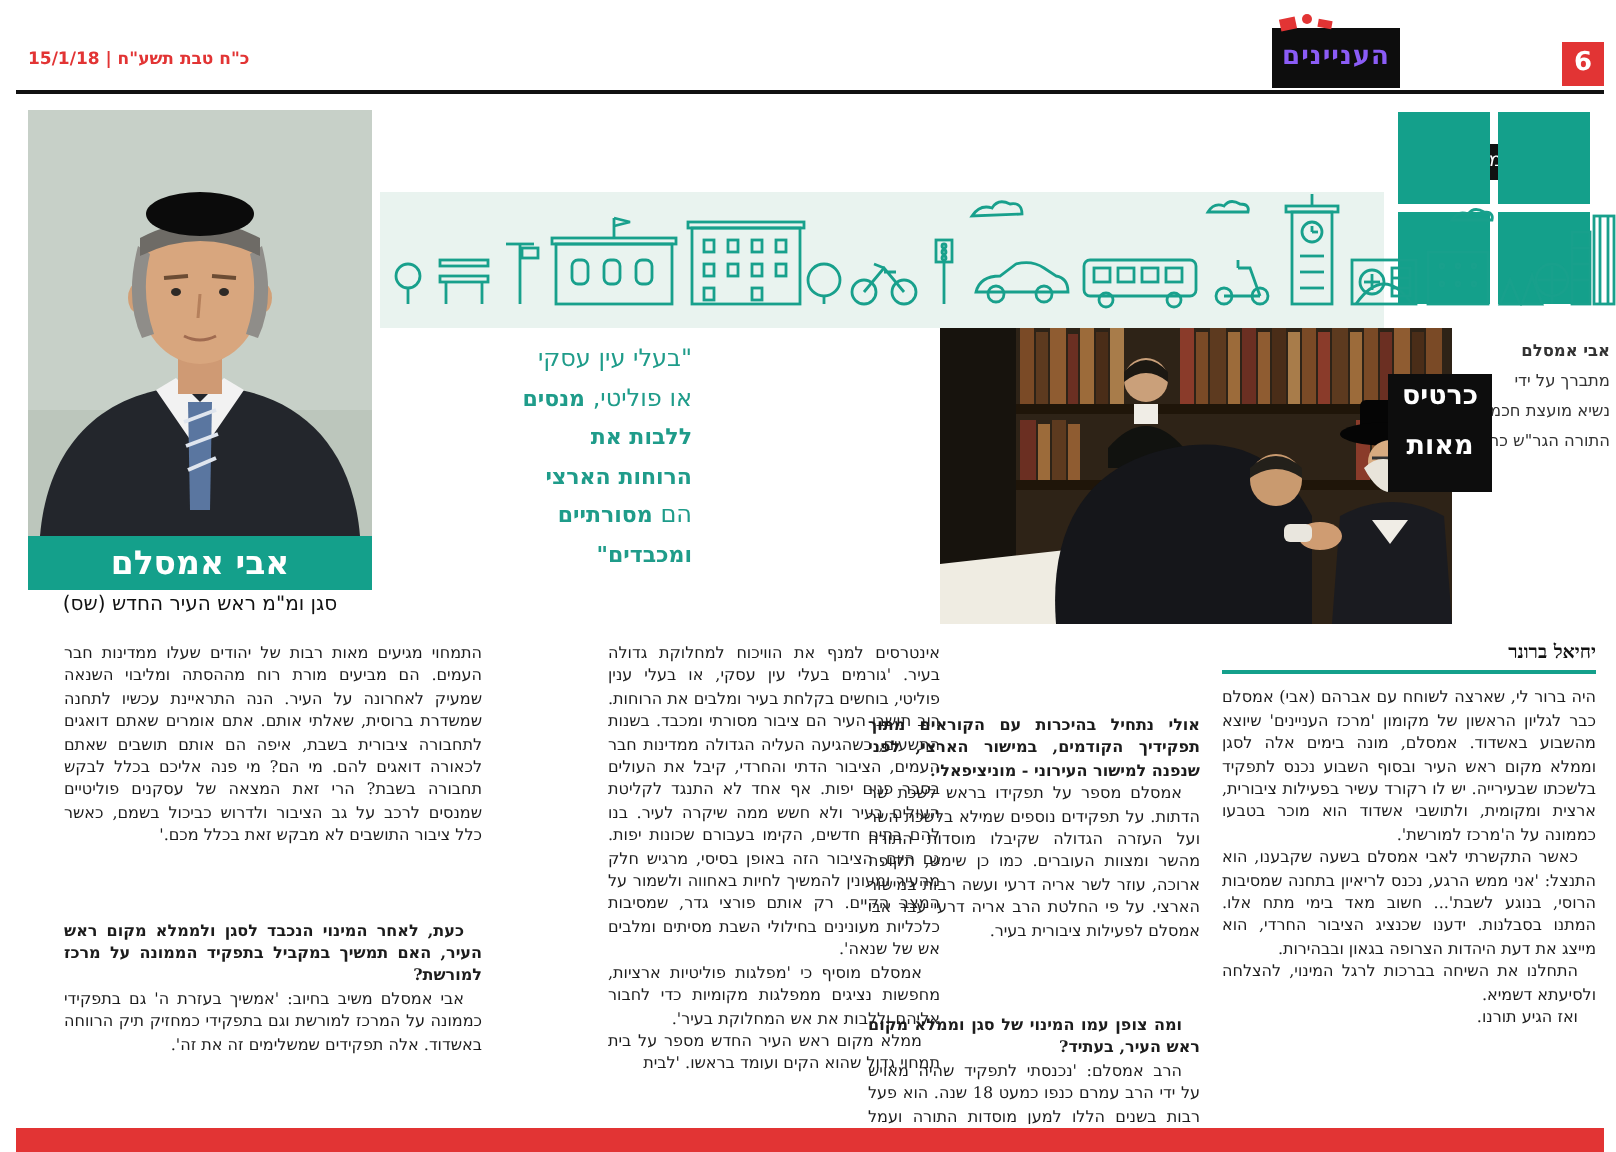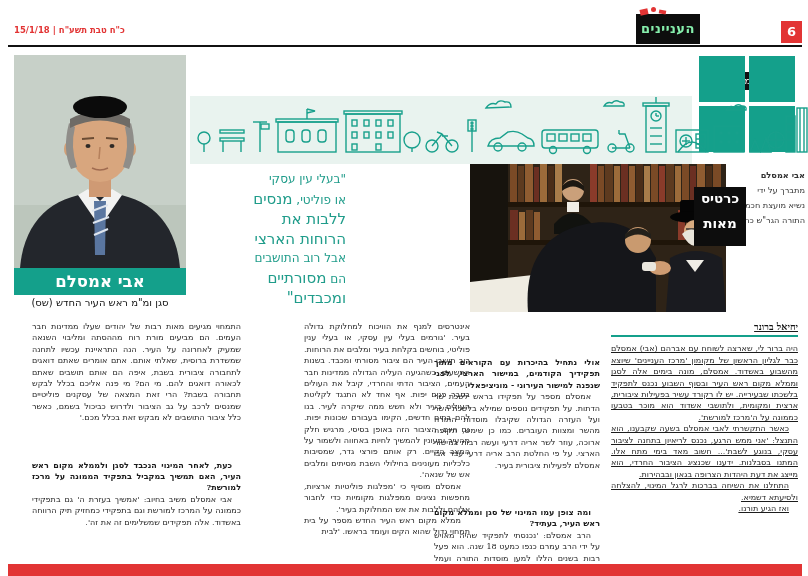--- a/index.html
+++ b/index.html
@@ -2,21 +2,21 @@
 <html lang="he"><head>
 <meta charset="utf-8">
 <style>
   html,body{margin:0;padding:0;background:#888;}
   .page{position:relative;width:808px;height:576px;background:#ffffff;overflow:hidden;
         font-family:"DejaVu Sans",sans-serif;direction:rtl;}
   .abs{position:absolute;}
 
   
   .date{left:14px;top:25px;font-size:8.5px;color:#e23434;white-space:nowrap;font-weight:bold;}
-  .logo-box{left:636px;top:14px;width:64px;height:30px;background:#0d0d0d;color:#86efac;
+  .logo-box{left:636px;top:14px;width:64px;height:30px;background:#0d0d0d;color:#8b5cf6;
             font-weight:bold;font-size:13px;text-align:center;line-height:30px;letter-spacing:.5px;}
   .red-dot{background:#e23434;}
   .section-box{left:700px;top:24px;width:80px;height:18px;background:#111;color:#fff;
                font-size:9.5px;text-align:center;line-height:18px;margin-top:48px;}
   .num-box{left:781px;top:21px;width:21px;height:22px;background:#e23434;color:#fff;
            font-weight:bold;font-size:13px;text-align:center;line-height:22px;}
   .hrule{left:8px;top:45px;width:794px;height:2px;background:#111;}
 
   
   .sq{width:46px;height:46px;background:#14a08b;}
@@ -31,32 +31,32 @@
 
   
   .photo{left:470px;top:164px;width:256px;height:148px;z-index:2;}
   .photo-caption{left:729px;top:168px;width:76px;font-size:8.2px;line-height:15px;
                  color:#333;text-align:right;}
   .photo-caption .cap1{font-weight:bold;}
 
   
   .quote{left:224px;top:170px;width:122px;text-align:right;color:#1f9c8a;
          font-size:12px;line-height:19.5px;font-weight:500;}
-  .quote .bld{font-weight:normal;font-size:15px;}
+  .quote .bld{font-weight:bold;font-size:11px;}
   .quote div{white-space:nowrap;}
 
   
   .col{top:321px;height:241px;overflow:hidden;font-family:"DejaVu Serif","DejaVu Sans",serif;
        font-size:8px;line-height:11.4px;color:#1c1c1c;text-align:justify;}
   .col p{margin:0;text-indent:9px;}
   .col p.ni{text-indent:0;}
   .col p.q{font-weight:bold;margin-top:36px;}
   .byline{font-size:9.5px;font-weight:bold;color:#111;font-family:"DejaVu Serif",serif;}
   .byline-rule{height:2px;background:#14a08b;margin:3px 0 6px 0;}
-  .c1{left:611px;width:187px;text-decoration:underline;}
+  .c1{left:611px;width:187px;}
   .c2{left:434px;width:166px;}
   .c3{left:256px;width:166px;margin-left:48px;}
   .c4{left:32px;width:209px;}
 
   .bottom-bar{left:8px;top:564px;width:794px;height:12px;background:#e23434;}
 </style>
 </head>
 <body>
 
 <div class="page">
@@ -265,30 +265,29 @@
     <div>מתברך על ידי</div>
     <div>נשיא מועצת חכמי</div>
     <div>התורה הגר"ש כהן</div>
   </div>
 
   <div class="abs quote">
     <div><span>"בעלי עין עסקי</span></div>
     <div><span>או פוליטי, </span><span class="bld">מנסים</span></div>
     <div class="bld"><span>ללבות את</span></div>
     <div class="bld"><span>הרוחות הארצי</span></div>
-    <div><span>אבל רוב התושבים</span></div>
     <div><span>הם </span><span class="bld">מסורתיים</span></div>
     <div class="bld"><span>ומכבדים"</span></div>
   </div>
 
   <div class="abs col c1">
     <div class="byline">יחיאל ברונר</div>
     <div class="byline-rule"></div>
     <p class="ni">היה ברור לי, שארצה לשוחח עם אברהם (אבי) אמסלם כבר לגליון הראשון של מקומון 'מרכז העניינים' שיוצא מהשבוע באשדוד. אמסלם, מונה בימים אלה לסגן וממלא מקום ראש העיר ובסוף השבוע נכנס לתפקיד בלשכתו שבעירייה. יש לו רקורד עשיר בפעילות ציבורית, ארצית ומקומית, ולתושבי אשדוד הוא מוכר בטבעו כממונה על ה'מרכז למורשת'.</p>
-    <p>כאשר התקשרתי לאבי אמסלם בשעה שקבענו, הוא התנצל: 'אני ממש הרגע, נכנס לריאיון בתחנה לציבור עסקי, בנוגע לשבת'... חשוב מאד בימי מתח אלו. המתנו בסבלנות. ידענו שכנציג הציבור החרדי, הוא מייצג את דעת היהדות הצרופה בגאון ובבהירות.</p>
+    <p>כאשר התקשרתי לאבי אמסלם בשעה שקבענו, הוא התנצל: 'אני ממש הרגע, נכנס לריאיון בתחנה שמסיבות הרוסי, בנוגע לשבת'... חשוב מאד בימי מתח אלו. המתנו בסבלנות. ידענו שכנציג הציבור החרדי, הוא מייצג את דעת היהדות הצרופה בגאון ובבהירות.</p>
     <p>התחלנו את השיחה בברכות לרגל המינוי, להצלחה ולסיעתא דשמיא.</p>
     <p>ואז הגיע תורנו.</p>
   </div>
 
   <div class="abs col c2">
     <p class="ni q">אולי נתחיל בהיכרות עם הקוראים מתוך תפקידיך הקודמים, במישור הארצי, לפני שנפנה למישור העירוני - מוניציפאלי.</p>
     <p>אמסלם מספר על תפקידו בראש לשכת שר הדתות. על תפקידים נוספים שמילא בלשכת השר ועל העזרה הגדולה שקיבלו מוסדות התורה מהשר ומצוות העוברים. כמו כן שימש, תקופה ארוכה, עוזר לשר אריה דרעי ועשה רבות במישור הארצי. על פי החלטת הרב אריה דרעי עבר אבי אמסלם לפעילות ציבורית בעיר.</p>
     <p class="q">ומה צופן עמו המינוי של סגן וממלא מקום ראש העיר, בעתיד?</p>
     <p>הרב אמסלם: 'נכנסתי לתפקיד שהיה מאויש על ידי הרב עמרם כנפו כמעט 18 שנה. הוא פעל רבות בשנים הללו למען מוסדות התורה ועמל קשות לביסוסם. זו משימה גדולה לשמר את צרכי הדת בעיר. בעיקר בתקופה הקשה הזאת'.</p>
     <p>הרב אמסלם מדבר על כך שבעקבות 'חוק המרכולים' החלה גם באשדוד פעילות של בעלי</p>

